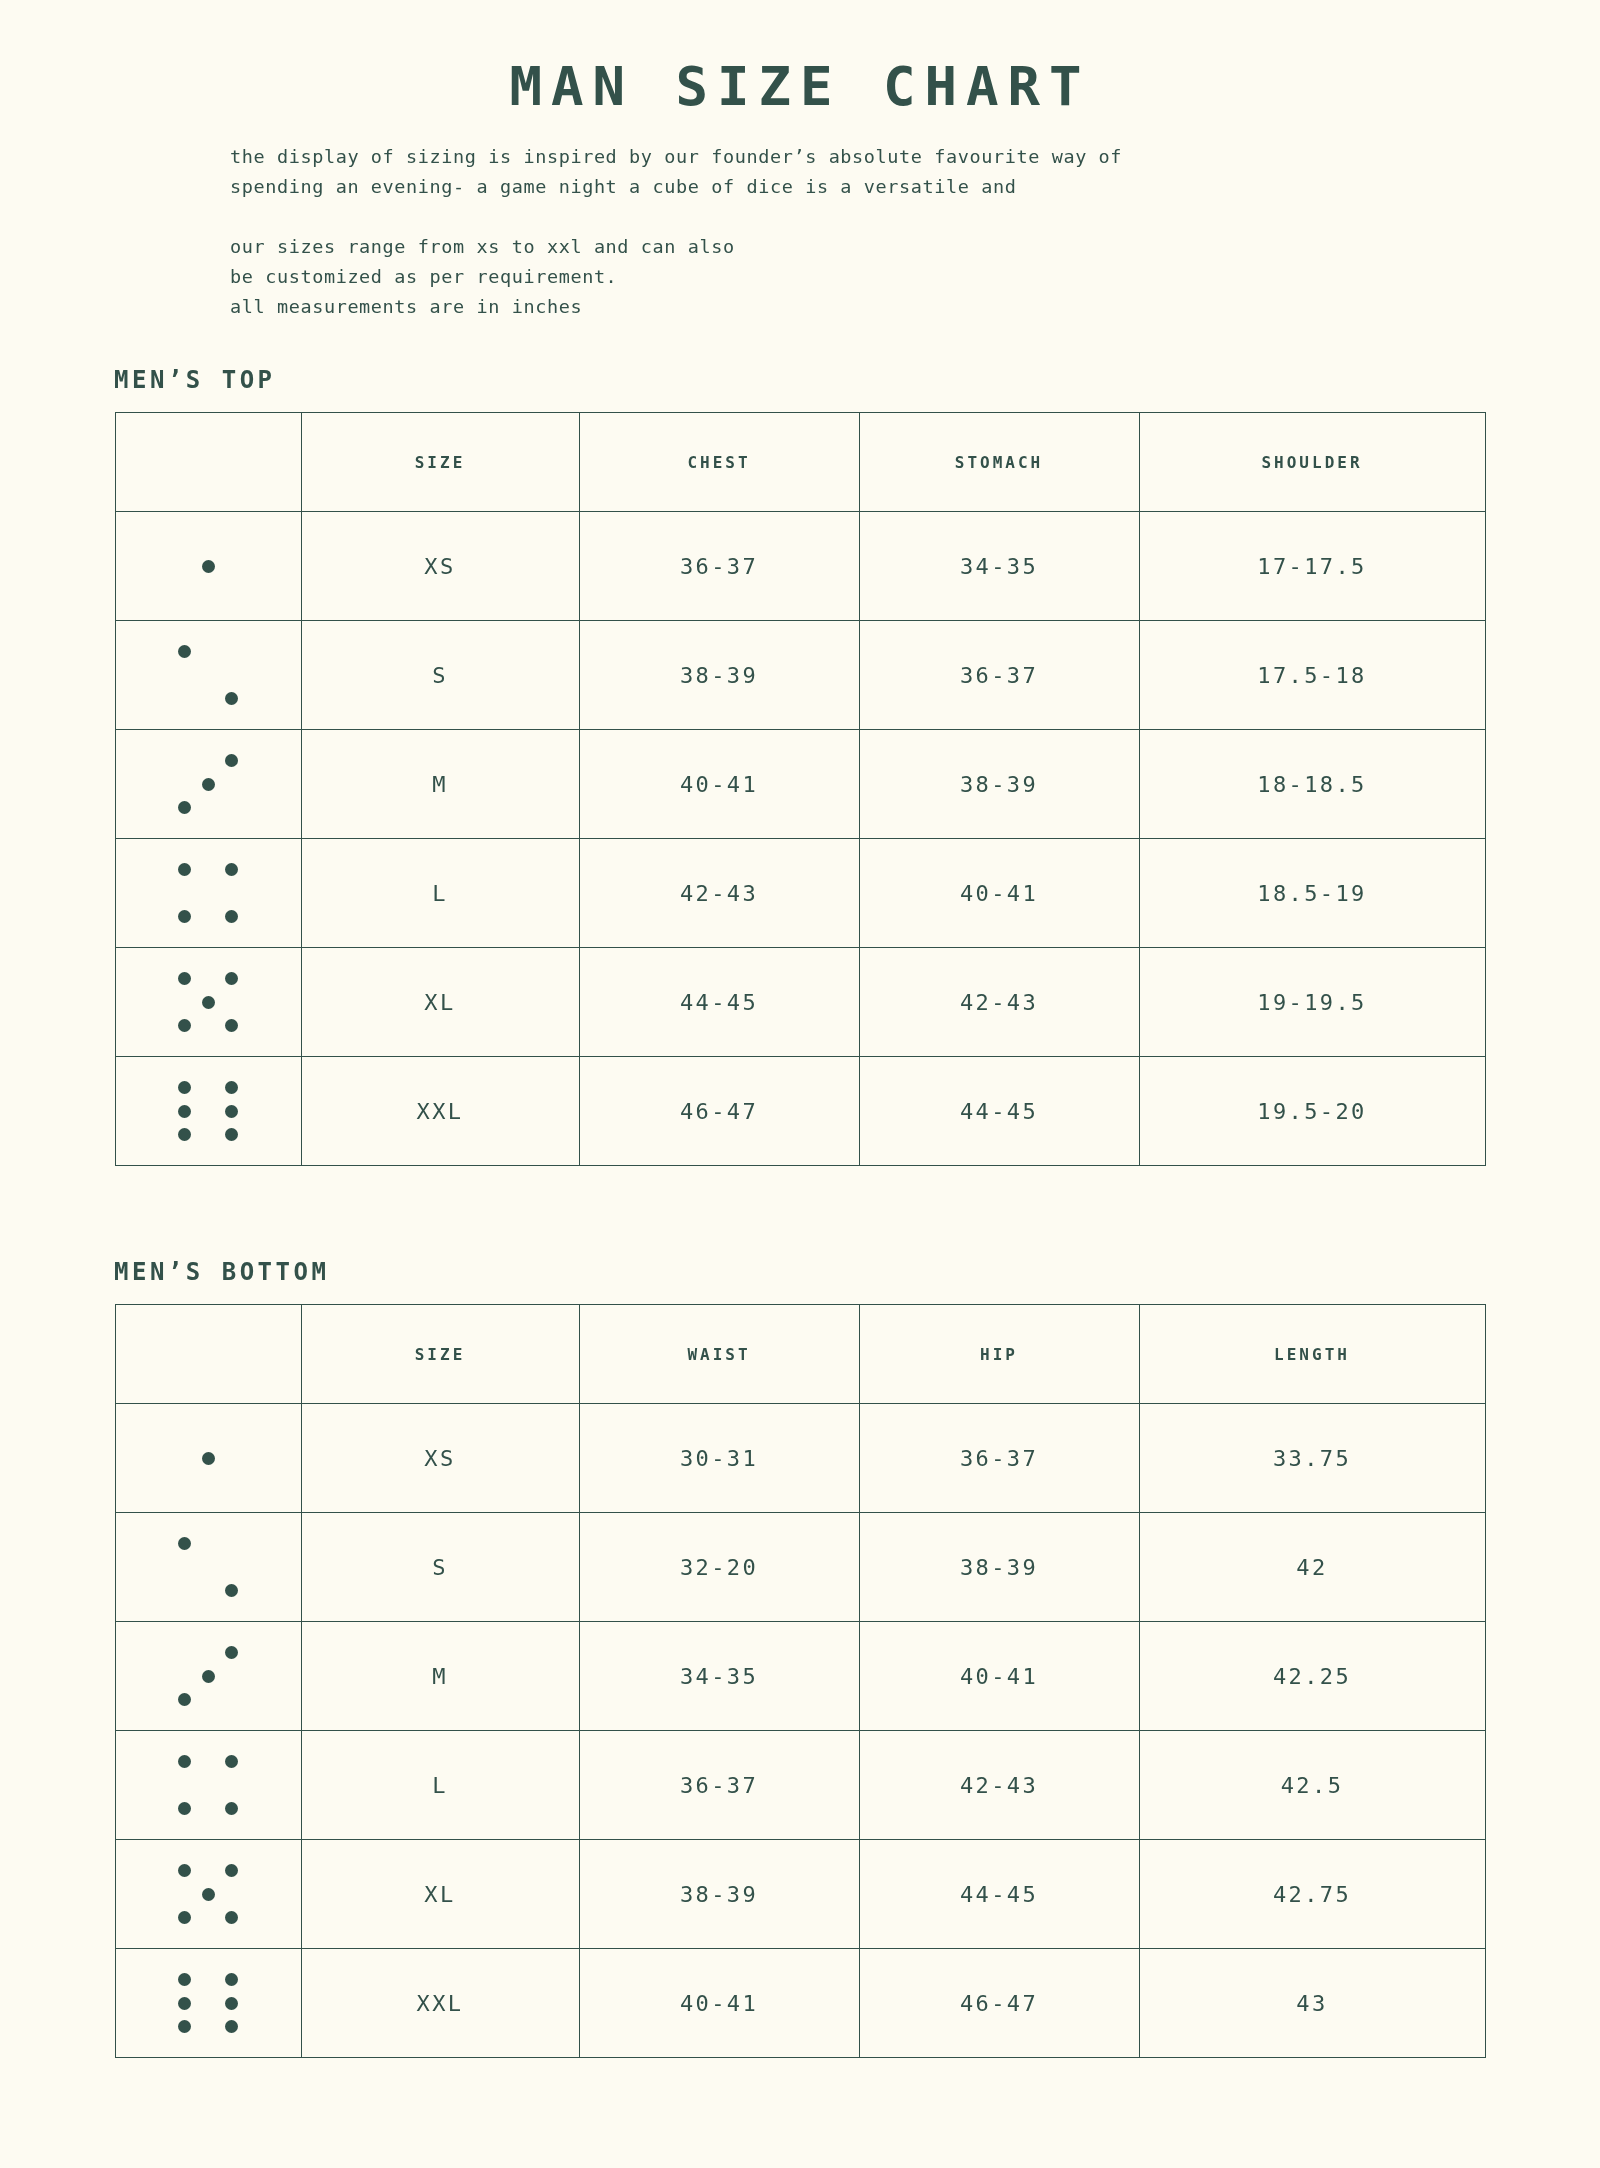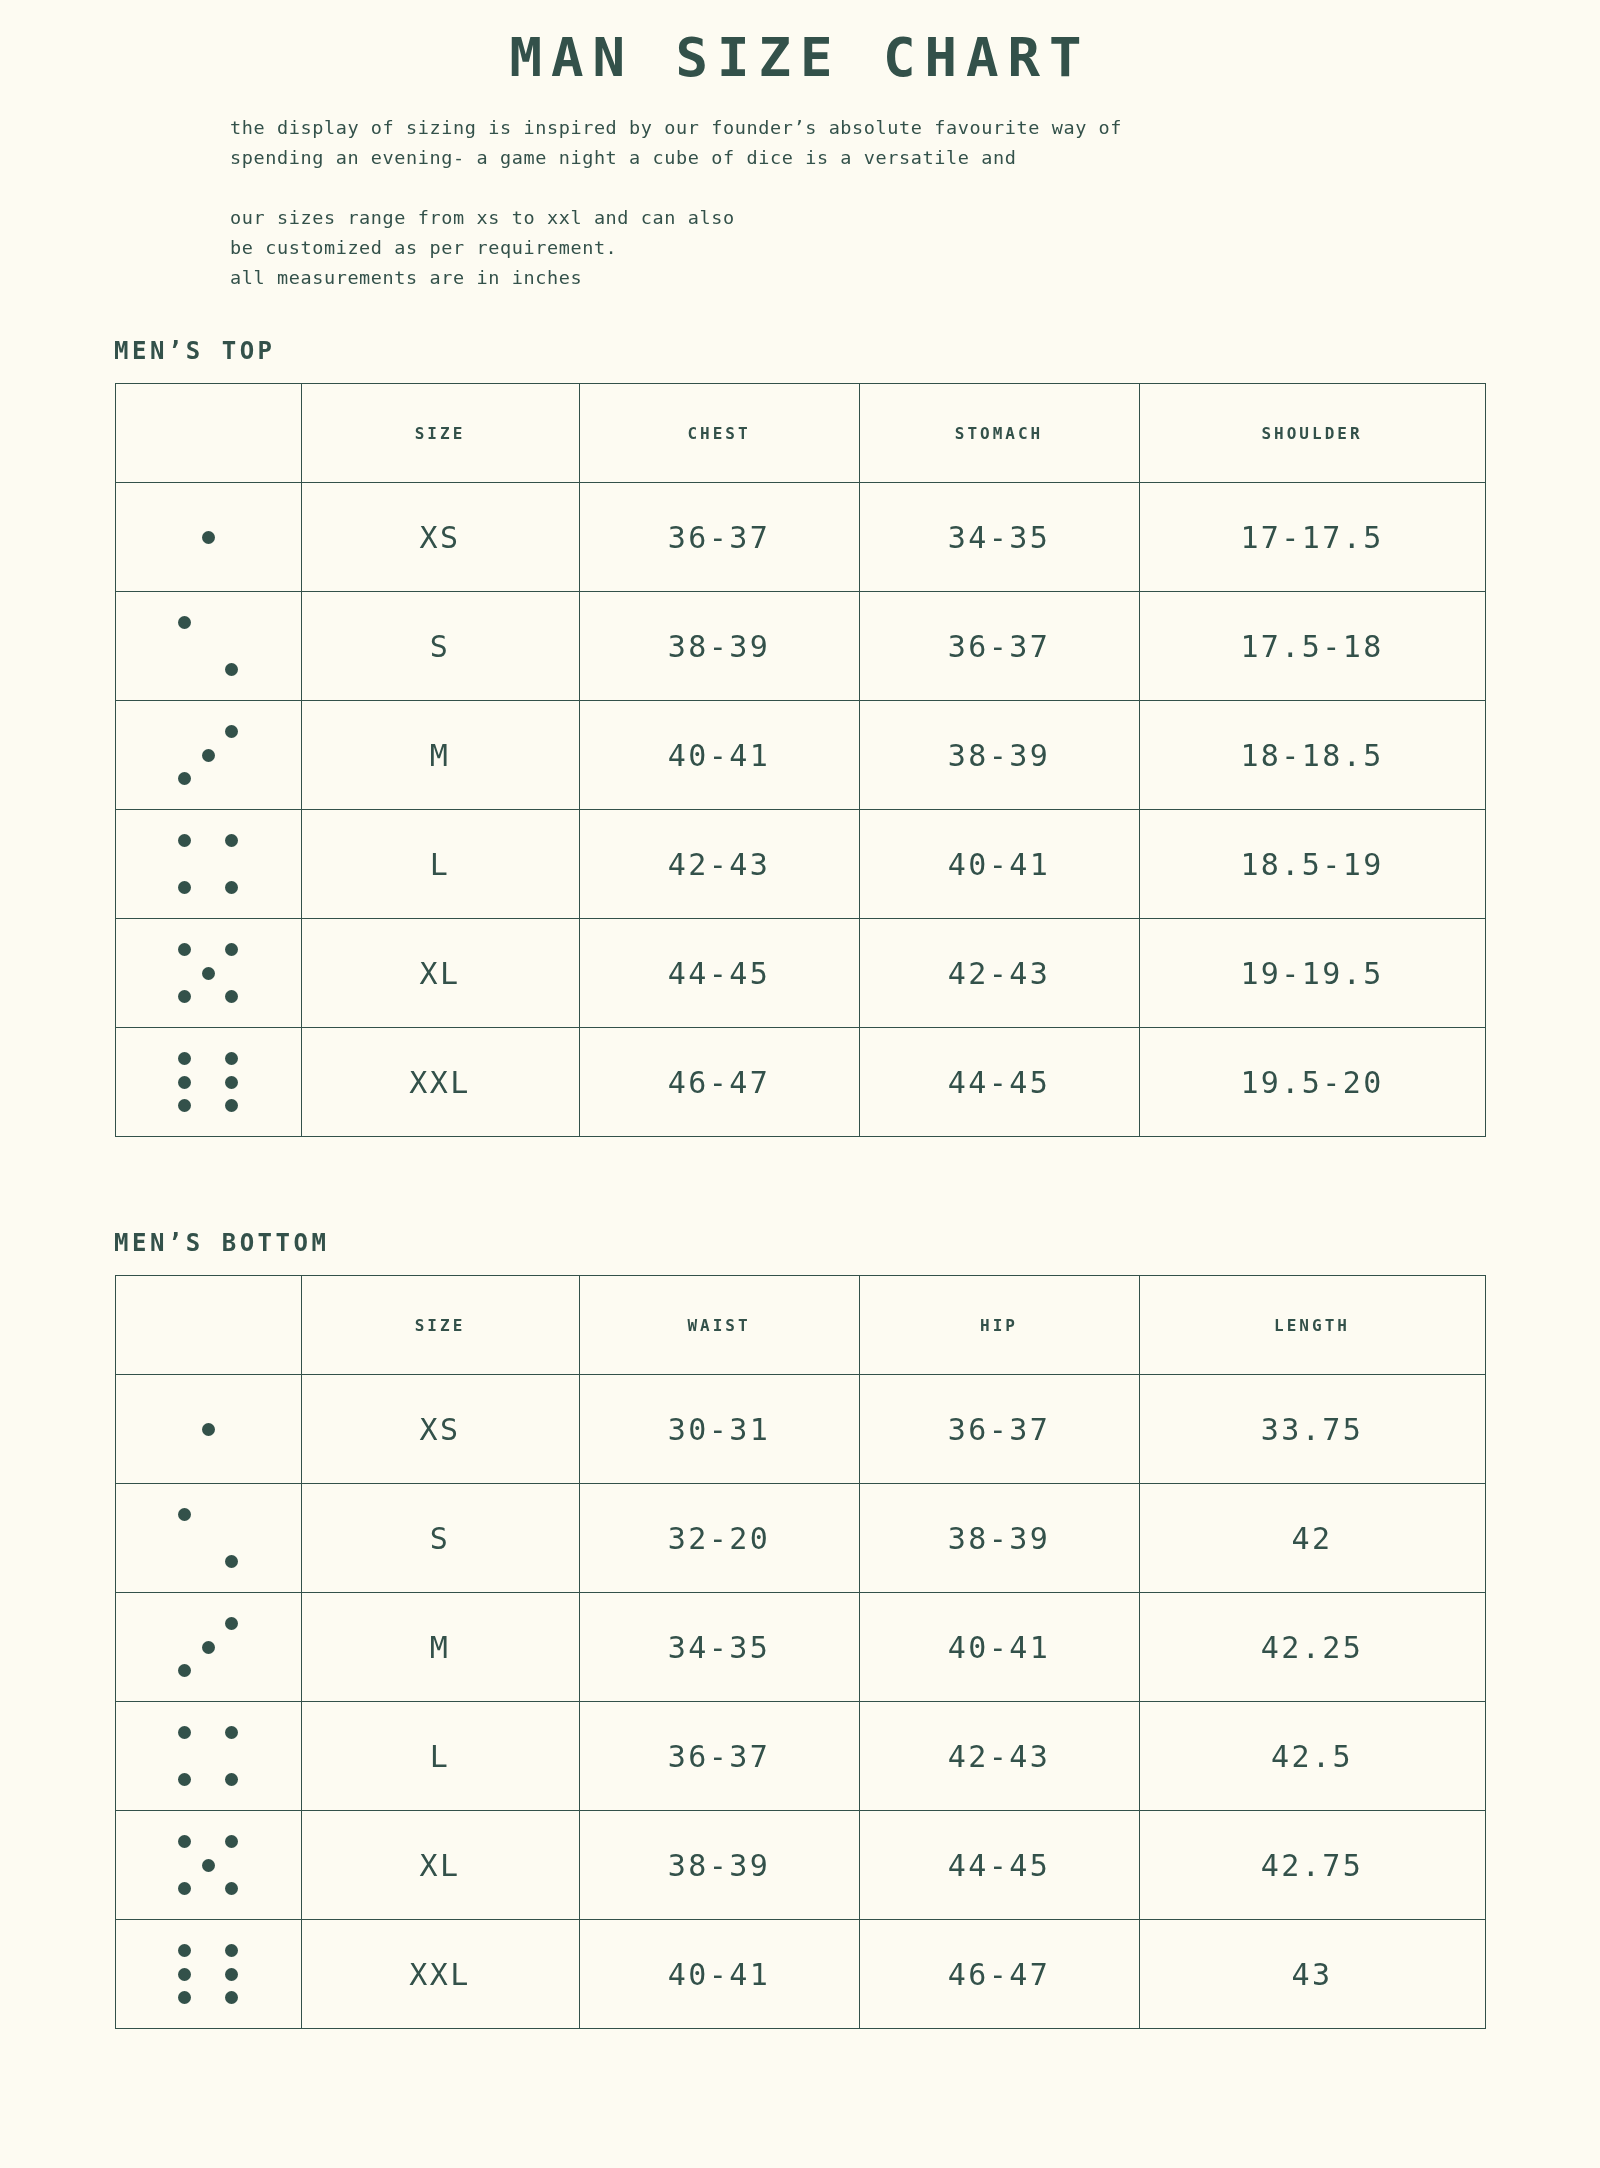--- a/index.html
+++ b/index.html
@@ -11,21 +11,21 @@
     width: 1600px;
     min-height: 2168px;
     font-family: "DejaVu Sans Mono", monospace;
     color: #33514a;
     -webkit-font-smoothing: antialiased;
   }
   .page {
     width: 1600px;
     min-height: 2168px;
     box-sizing: border-box;
-    padding: 14px 114px 40px 114px;
+    padding: 43px 114px 40px 114px;
     background: #fdfbf2;
   }
   .title {
     text-align: center;
     font-family: "DejaVu Sans Mono", monospace;
     font-size: 54px;
     letter-spacing: 9px;
     font-weight: 700;
     color: #33514a;
     margin: 14px 0 26px 0;
@@ -62,21 +62,21 @@
     color: #33514a;
     background: #fdfbf2;
   }
   table.size-table th {
     font-size: 16px;
     letter-spacing: 3px;
     font-weight: 700;
     height: 96px;
   }
   table.size-table td {
-    font-size: 30px;
+    font-size: 22px;
     letter-spacing: 2.4px;
     font-weight: 400;
     height: 106px;
   }
   col.c-dice { width: 186px; }
   col.c-size { width: 278px; }
   col.c-a { width: 280px; }
   col.c-b { width: 280px; }
   col.c-c { width: 346px; }
 

